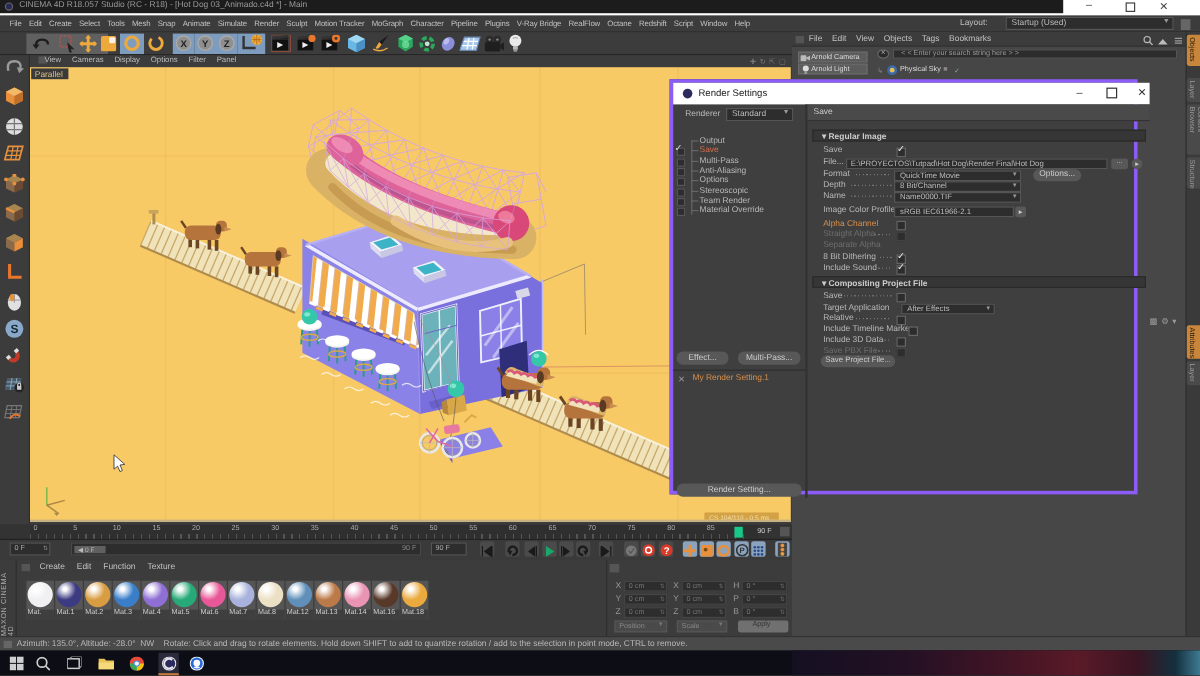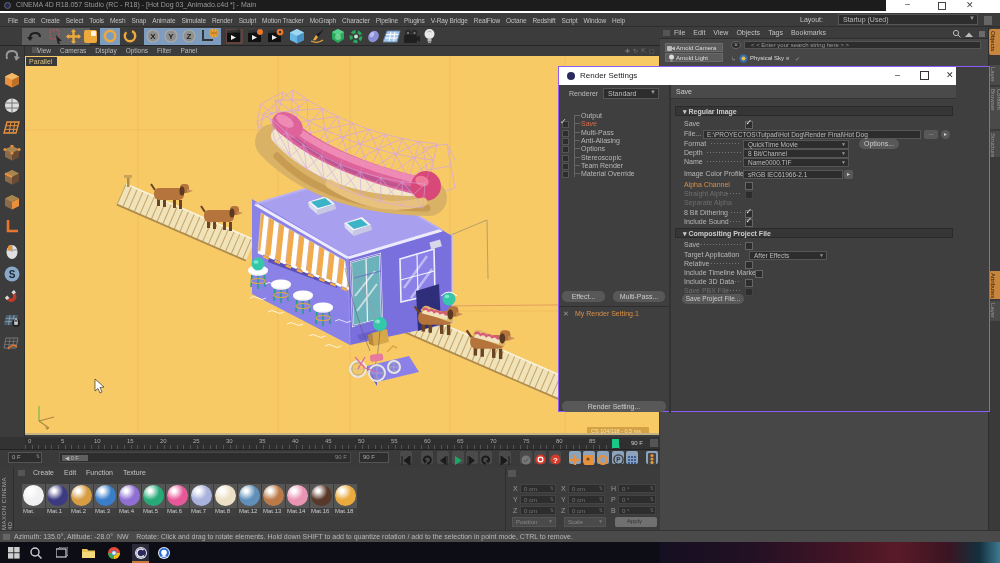--- a/index.html
+++ b/index.html
@@ -638,21 +638,21 @@
     </div>
     <div class="abs" style="left:329px;top:244px;width:11px;height:28px;background:#c8863c;border-radius:2px 0 0 2px;">
       <span style="position:absolute;left:1px;top:2px;writing-mode:vertical-rl;font-size:6px;color:#2a1a0a;">Attributes</span>
     </div>
     <div class="abs" style="left:329px;top:274px;width:11px;height:20px;background:#4a4a4a;border-radius:2px 0 0 2px;">
       <span style="position:absolute;left:1px;top:2px;writing-mode:vertical-rl;font-size:6px;color:#999;">Layer</span>
     </div>
     <div class="abs" style="left:298px;top:230px;width:30px;height:10px;"><span style="font-size:7px;color:#999;letter-spacing:3px;">▩⚙▾</span></div>
   </div>
 
-<div class="abs" id="dialog" style="left:558px;top:66px;width:432px;height:346px;background:#3f3f3f;border:1px solid #8b5cf6;box-sizing:border-box;">
+<div class="abs" id="dialog" style="left:558px;top:66px;width:390px;height:346px;background:#3f3f3f;border:3px solid #8b5cf6;box-sizing:border-box;">
     <div class="abs" style="left:0;top:0;width:397px;height:18px;background:#ffffff;">
       <div class="abs" style="left:8px;top:5px;width:8px;height:8px;border-radius:50%;background:#2a2a5e;"></div>
       <div class="abs" style="left:21px;top:4px;font-size:8px;color:#222;">Render Settings</div>
       <div class="abs" style="left:336px;top:3px;font-size:9px;color:#333;">–</div>
       <div class="abs" style="left:361px;top:4px;width:7px;height:7px;border:1px solid #333;"></div>
       <div class="abs" style="left:387px;top:3px;font-size:9px;color:#333;">✕</div>
     </div>
     <div class="abs" style="left:10px;top:23px;font-size:7px;color:#bbb;">Renderer</div>
     <div class="abs" style="left:44px;top:21px;width:56px;height:11px;background:#2d2d2d;border:1px solid #555;box-sizing:border-box;">
       <span style="position:absolute;left:4px;top:1px;font-size:7px;color:#bbb;">Standard</span>

